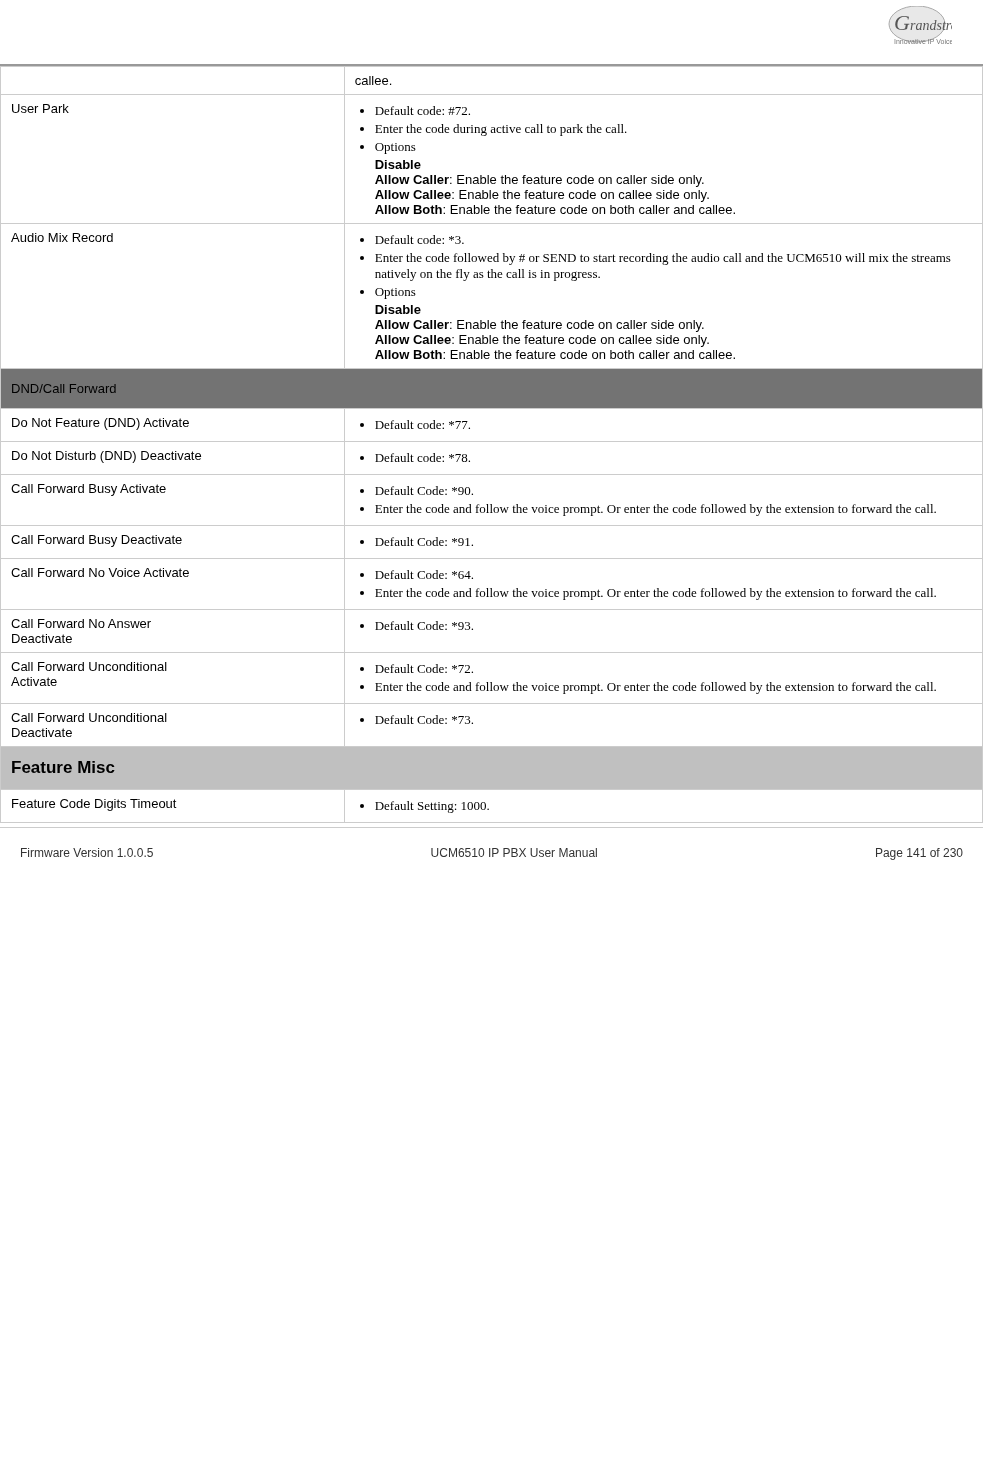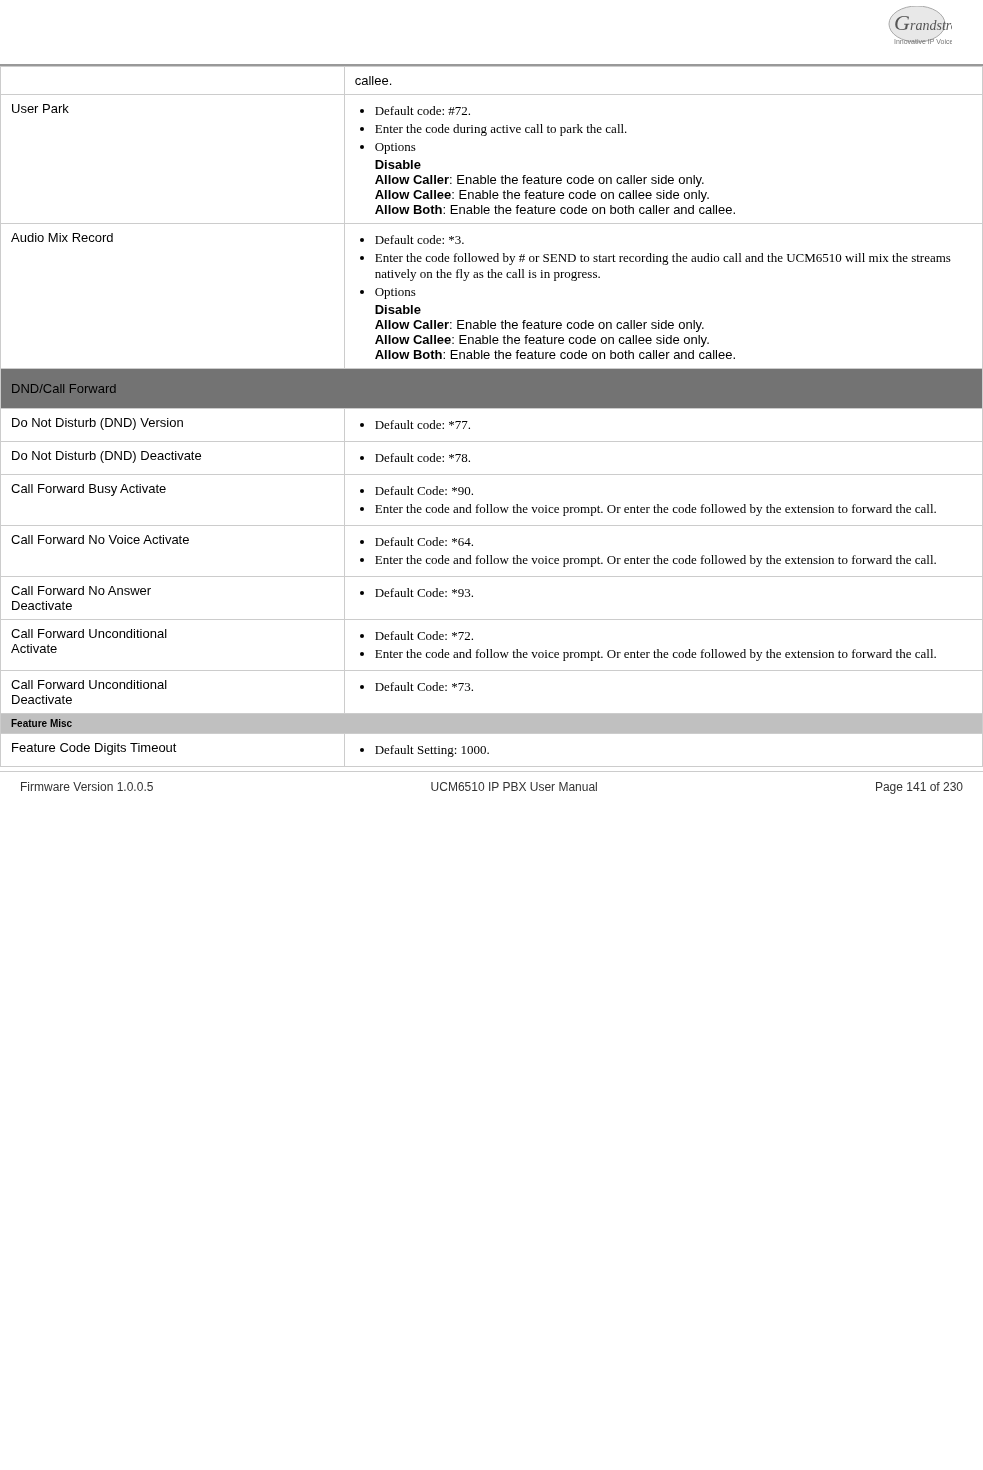--- a/index.html
+++ b/index.html
@@ -31,37 +31,37 @@
     }
     .section-header td {
       background-color: #737373;
       font-weight: normal;
       font-size: 13px;
       padding: 12px 10px;
     }
     .feature-misc-header td {
       background-color: #c0c0c0;
       font-weight: bold;
-      font-size: 10px;
-      padding: 4px 10px;
+      font-size: 17px;
+      padding: 11px 10px;
     }
     ul {
       padding-left: 20px;
       margin: 2px 0;
     }
     ul li {
       margin: 2px 0;
       list-style-type: disc;
       font-family: Liberation Serif, serif;
     }
     .bold { font-weight: bold; }
     .footer {
       display: flex;
       justify-content: space-between;
-      padding: 8px 20px;
+      padding: 18px 20px;
       font-size: 12px;
       color: #333;
       border-top: 1px solid #ccc;
       margin-top: 4px;
     }
     
     .logo-container {
       display: flex;
       justify-content: center;
       padding: 6px 16px 6px 0;
@@ -132,21 +132,21 @@
         <span><span class="bold">Allow Both</span>: Enable the feature code on both caller and callee.</span>
       </div>
     </td>
   </tr>
 
   <tr class="section-header">
     <td colspan="2">DND/Call Forward</td>
   </tr>
 
   <tr>
-    <td class="col-left">Do Not Disturb (DND) Version</td>
+    <td class="col-left">Do Not Feature (DND) Activate</td>
     <td class="col-right">
       <ul>
         <li><span>Default code: *77.</span></li>
       </ul>
     </td>
   </tr>
 
   <tr>
     <td class="col-left">Do Not Disturb (DND) Deactivate</td>
     <td class="col-right">
@@ -159,20 +159,28 @@
   <tr>
     <td class="col-left">Call Forward Busy Activate</td>
     <td class="col-right">
       <ul>
         <li><span>Default Code: *90.</span></li>
         <li><span>Enter the code and follow the voice prompt. Or enter the code followed by the extension to forward the call.</span></li>
       </ul>
     </td>
   </tr>
 
+  <tr>
+    <td class="col-left">Call Forward Busy Deactivate</td>
+    <td class="col-right">
+      <ul>
+        <li><span>Default Code: *91.</span></li>
+      </ul>
+    </td>
+  </tr>
 
   <tr>
     <td class="col-left">Call Forward No Voice Activate</td>
     <td class="col-right">
       <ul>
         <li><span>Default Code: *64.</span></li>
         <li><span>Enter the code and follow the voice prompt. Or enter the code followed by the extension to forward the call.</span></li>
       </ul>
     </td>
   </tr>

